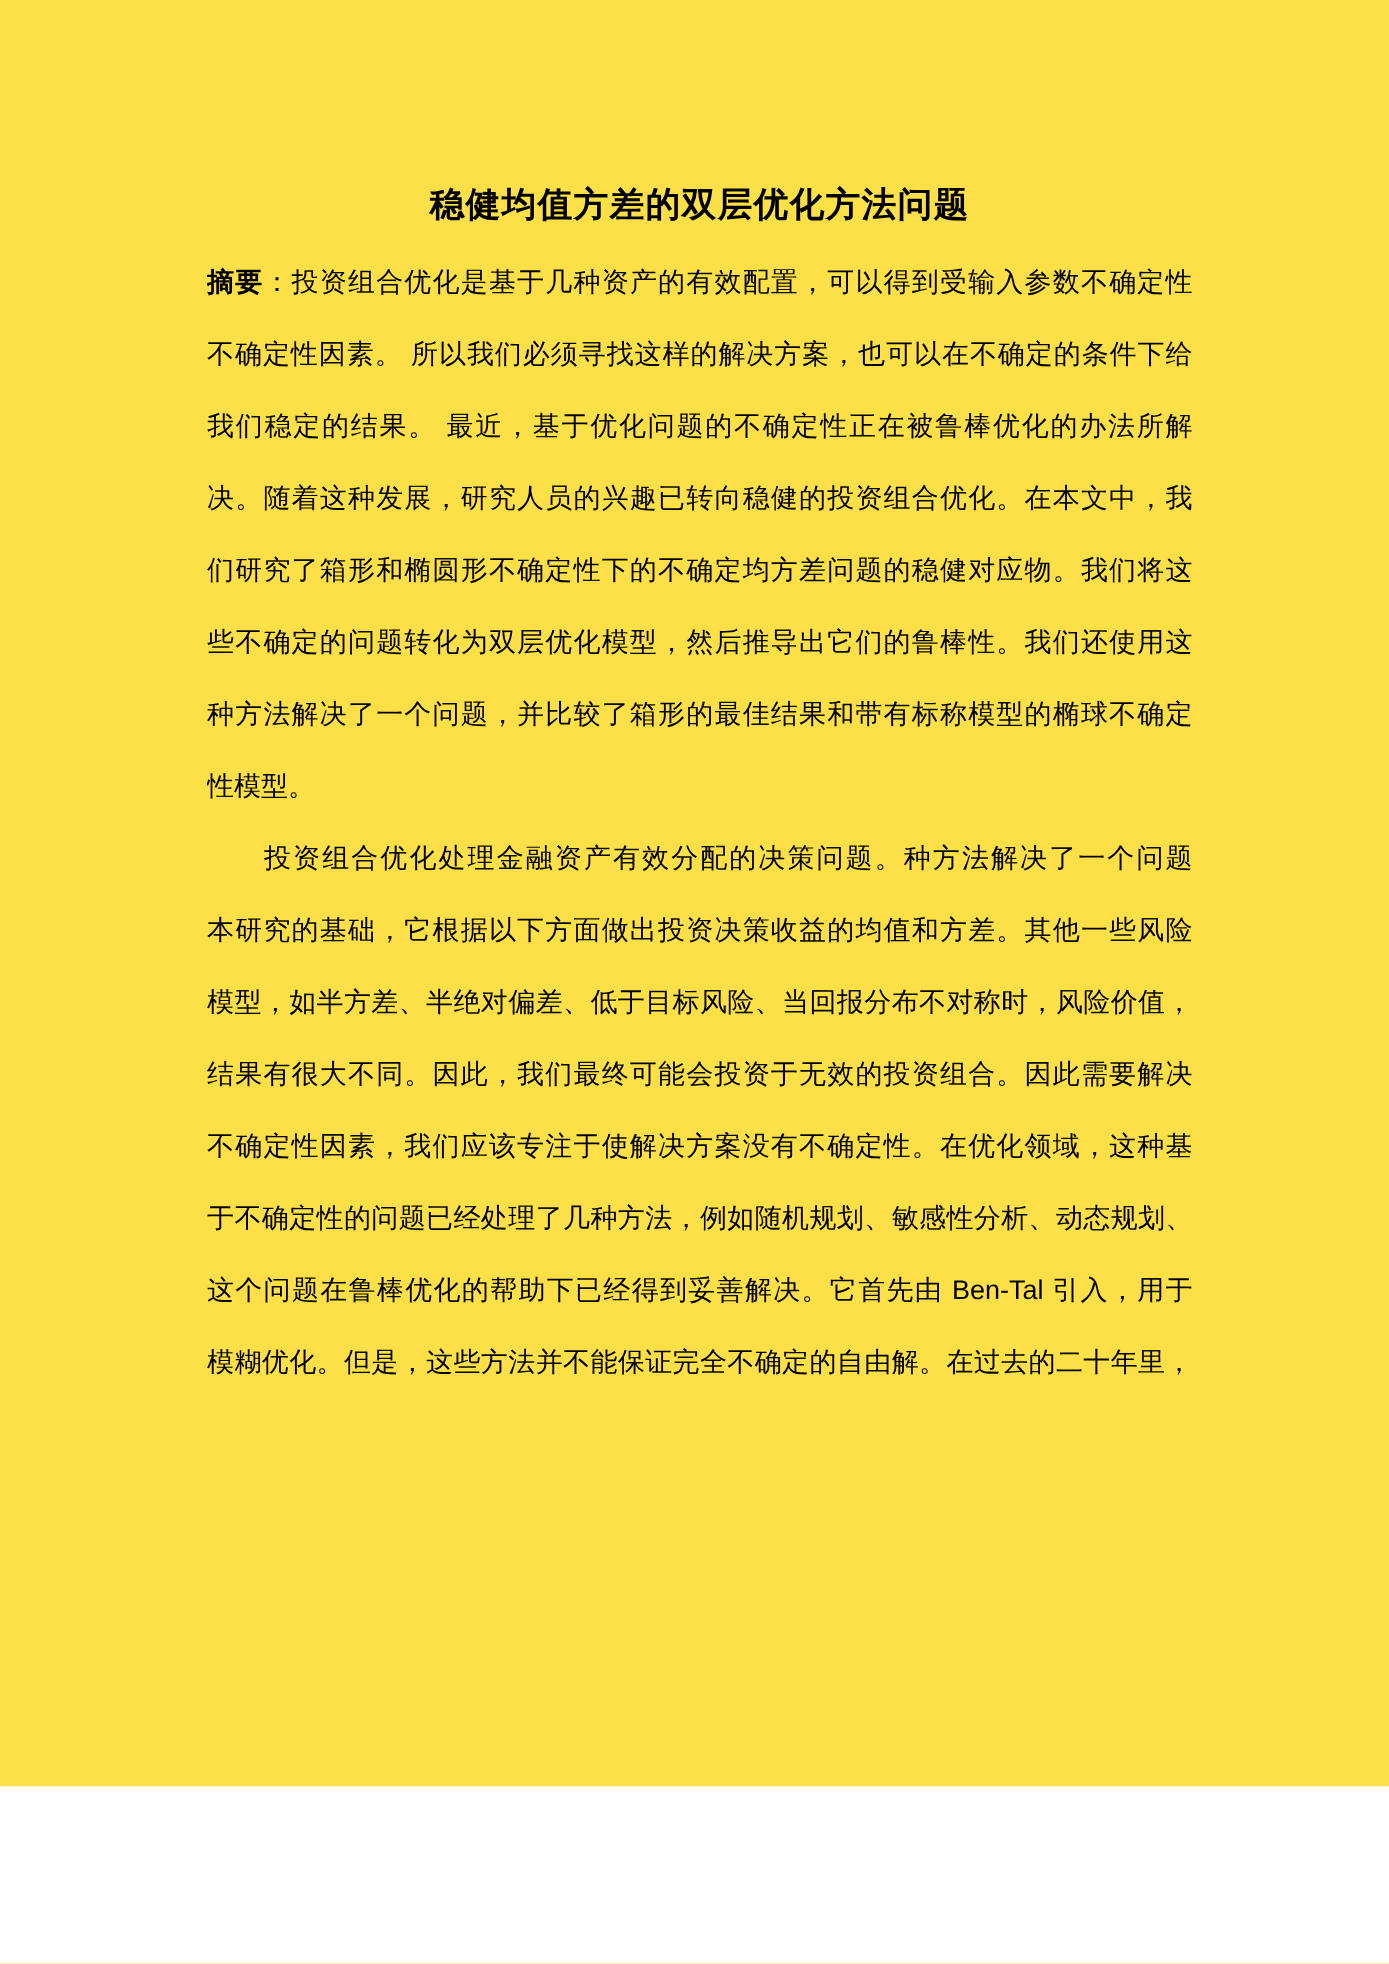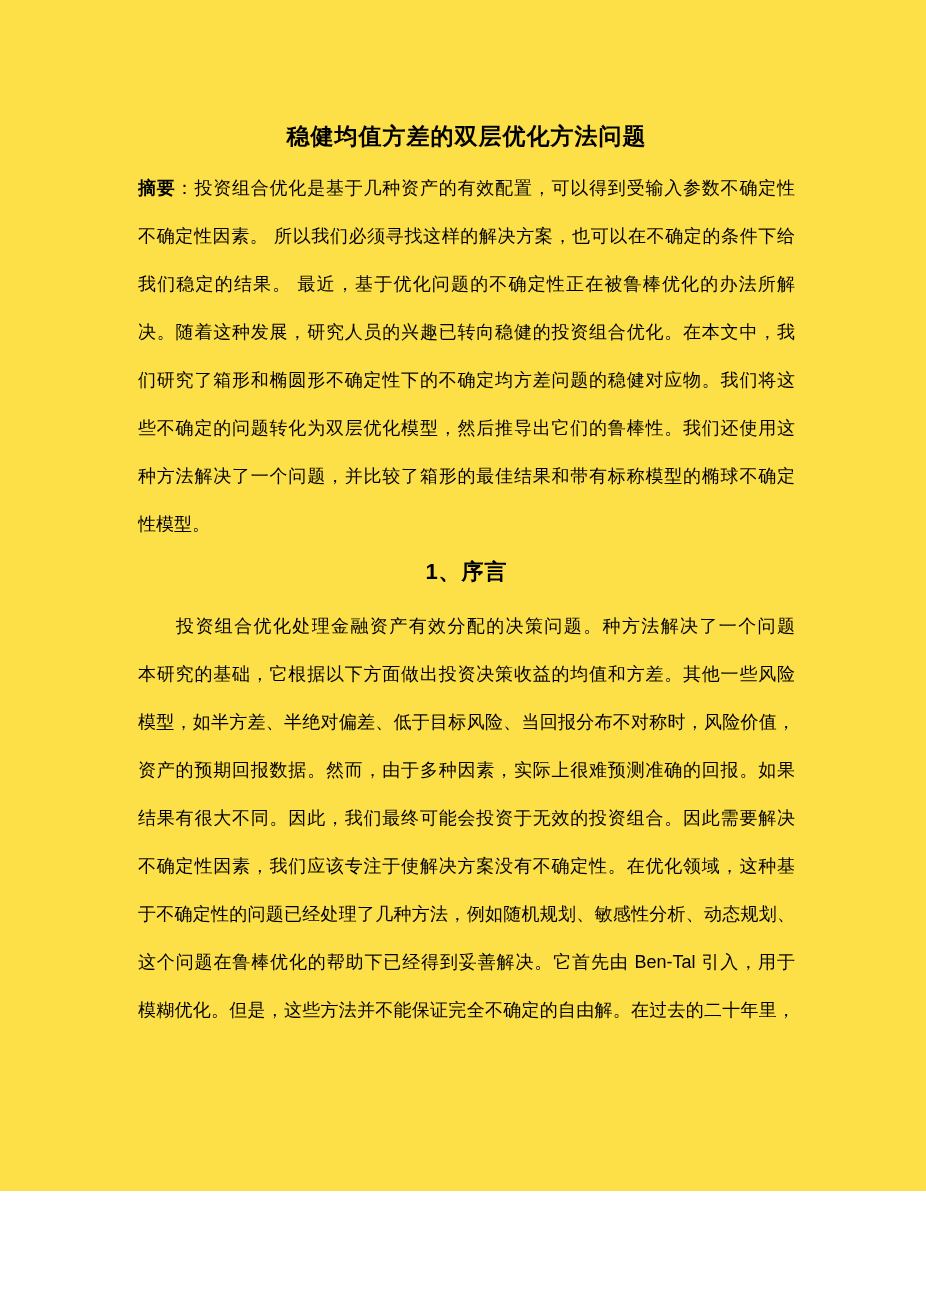--- a/index.html
+++ b/index.html
@@ -77,27 +77,25 @@
       <div class="line"><span class="abstract-label">摘要</span><span>：投资组合优化是基于几种资产的有效配置，可以得到受输入参数不确定性</span></div>
       <div class="line">不确定性因素。 所以我们必须寻找这样的解决方案，也可以在不确定的条件下给</div>
       <div class="line">我们稳定的结果。 最近，基于优化问题的不确定性正在被鲁棒优化的办法所解</div>
       <div class="line">决。随着这种发展，研究人员的兴趣已转向稳健的投资组合优化。在本文中，我</div>
       <div class="line">们研究了箱形和椭圆形不确定性下的不确定均方差问题的稳健对应物。我们将这</div>
       <div class="line">些不确定的问题转化为双层优化模型，然后推导出它们的鲁棒性。我们还使用这</div>
       <div class="line">种方法解决了一个问题，并比较了箱形的最佳结果和带有标称模型的椭球不确定</div>
       <div class="line last">性模型。</div>
     </div>
 
-    <h2 class="section-heading">1、序言</h2>
 
     <div class="para intro">
       <div class="line indent">投资组合优化处理金融资产有效分配的决策问题。种方法解决了一个问题</div>
       <div class="line">本研究的基础，它根据以下方面做出投资决策收益的均值和方差。其他一些风险</div>
       <div class="line">模型，如半方差、半绝对偏差、低于目标风险、当回报分布不对称时，风险价值，</div>
-      <div class="line">资产的预期回报数据。然而，由于多种因素，实际上很难预测准确的回报。如果</div>
       <div class="line">结果有很大不同。因此，我们最终可能会投资于无效的投资组合。因此需要解决</div>
       <div class="line">不确定性因素，我们应该专注于使解决方案没有不确定性。在优化领域，这种基</div>
       <div class="line">于不确定性的问题已经处理了几种方法，例如随机规划、敏感性分析、动态规划、</div>
       <div class="line">这个问题在鲁棒优化的帮助下已经得到妥善解决。它首先由 Ben-Tal 引入，用于</div>
       <div class="line">模糊优化。但是，这些方法并不能保证完全不确定的自由解。在过去的二十年里，</div>
     </div>
 
   </div>
 </div>
 

